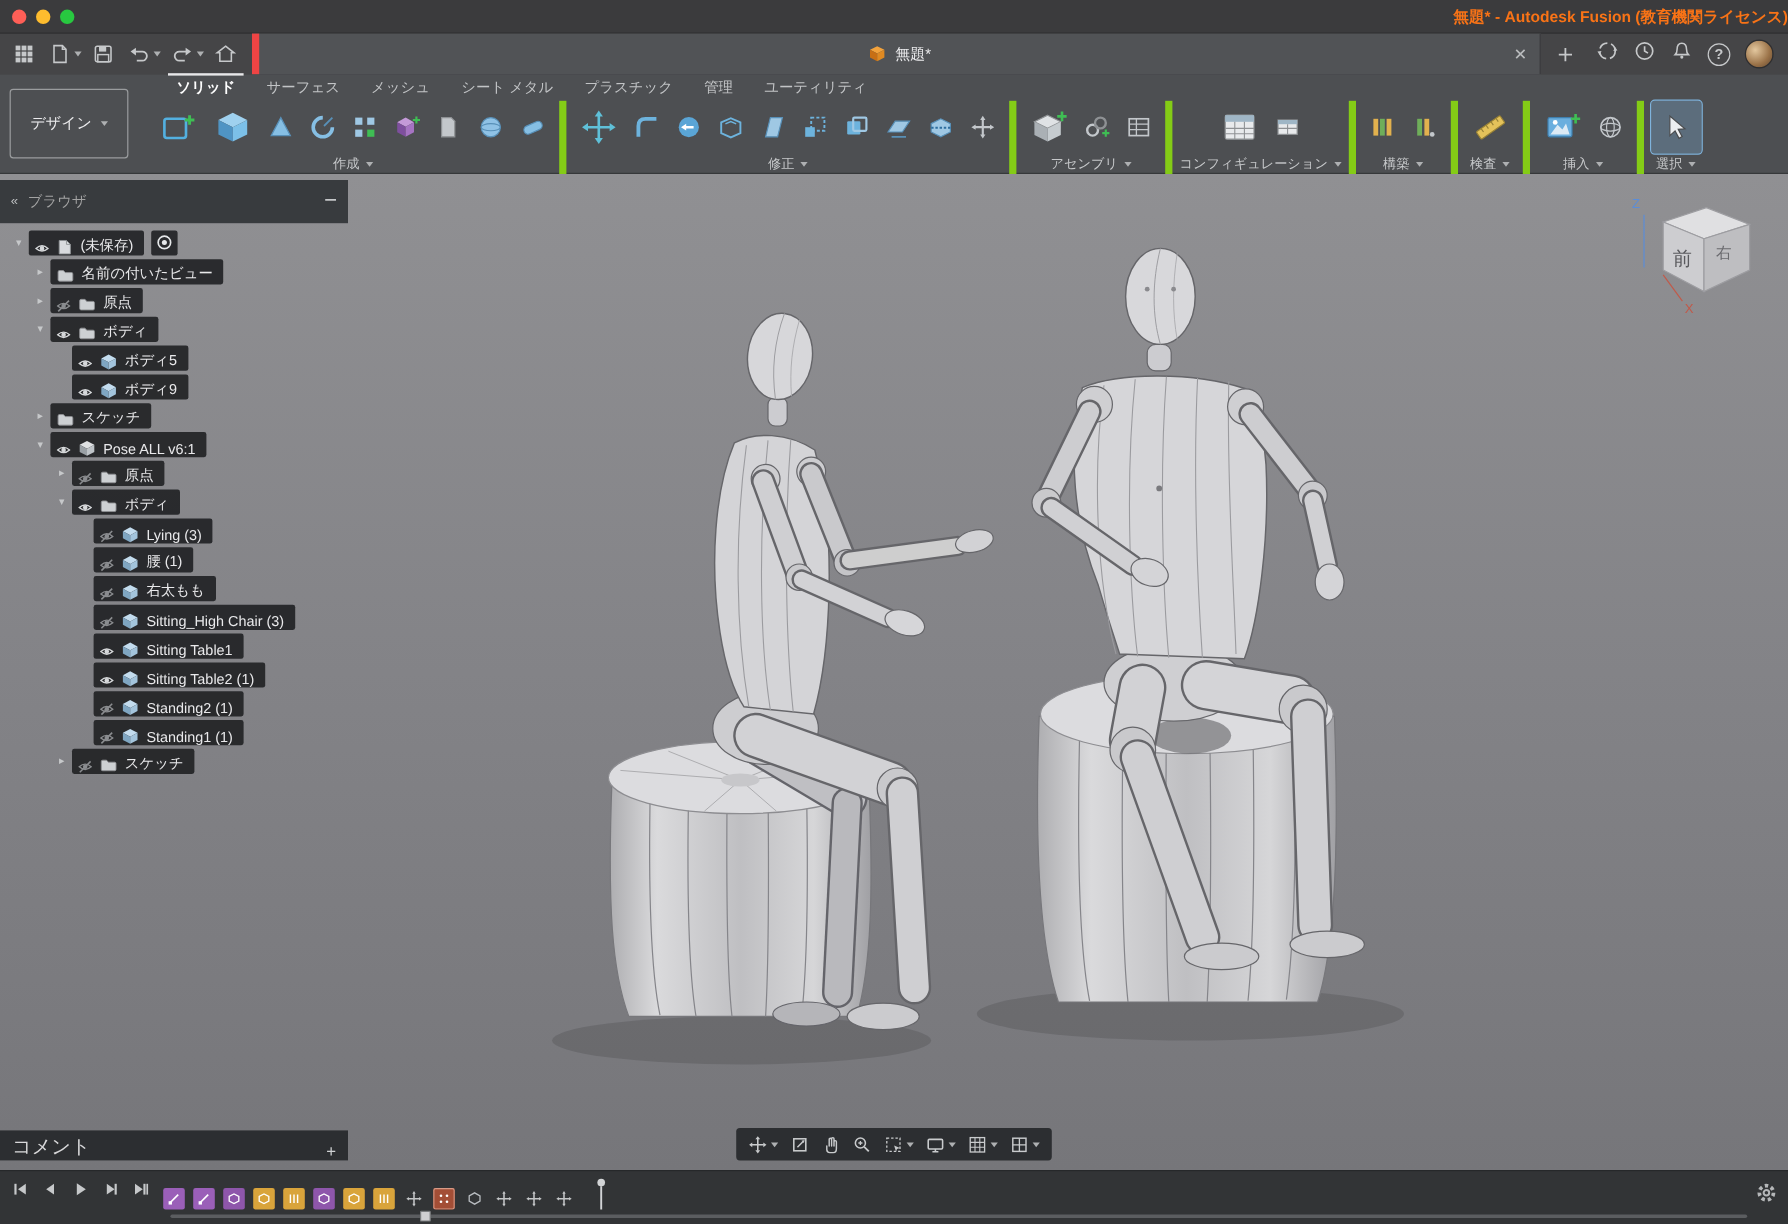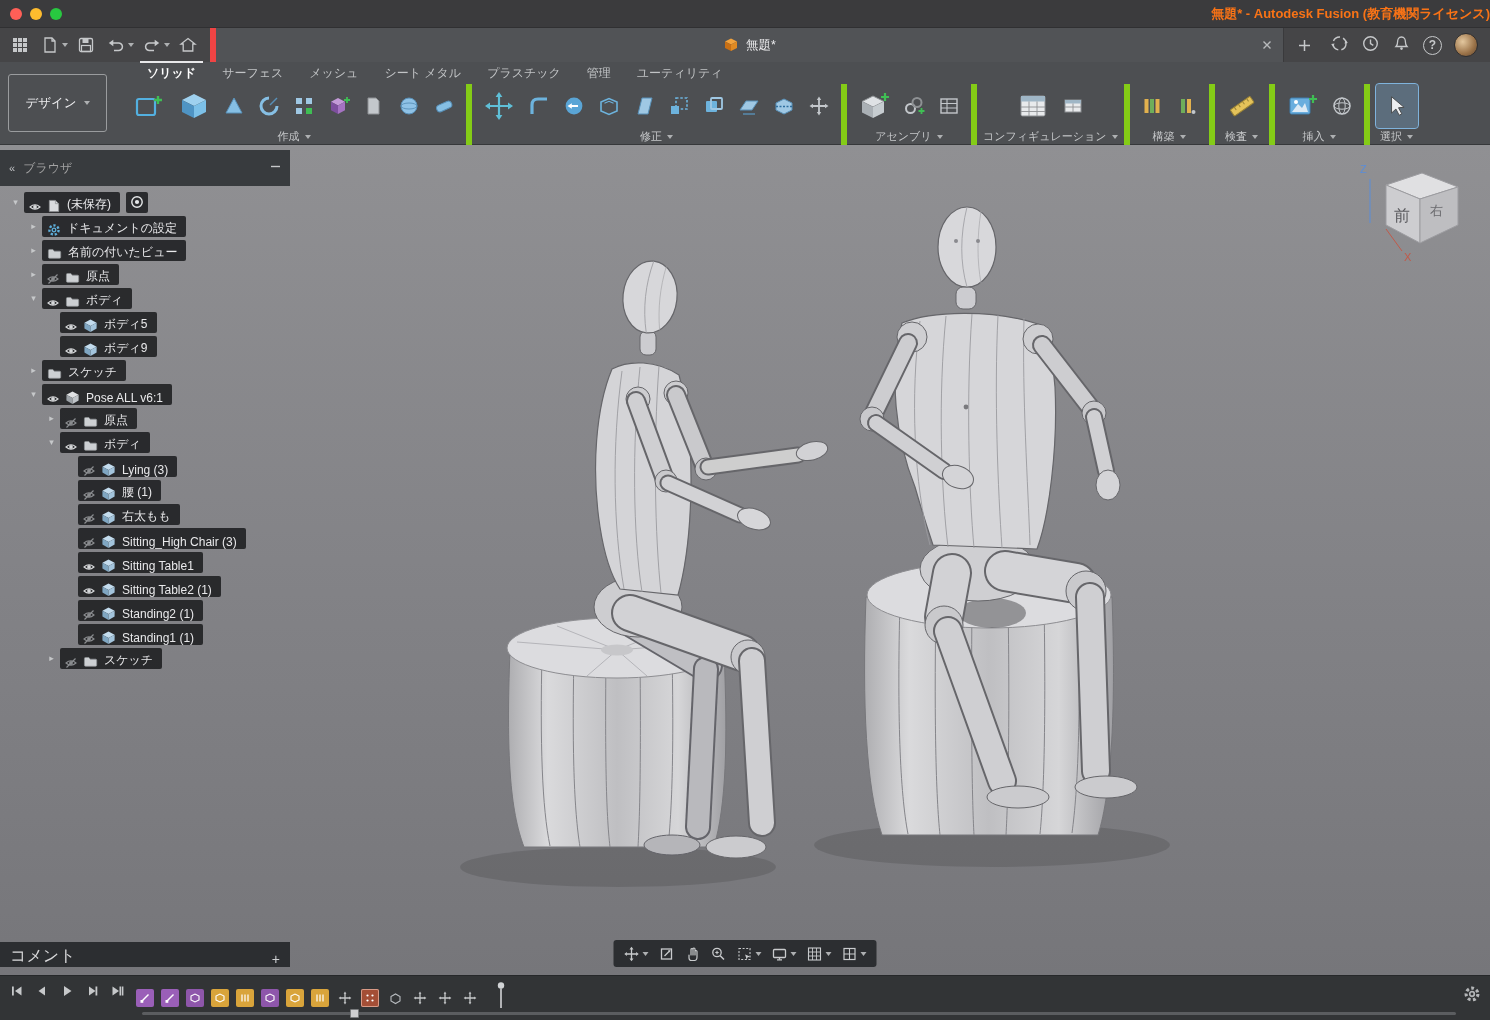--- a/index.html
+++ b/index.html
@@ -711,29 +711,20 @@
               </svg>
               <span>(未保存)</span>
             </span>
           <span class="recwrap">
               <svg class="ic14">
                 <use href="#i-rec"></use>
               </svg>
             </span>
         </div>
 
-        <div class="brow l1">
-          <span class="exp closed"></span>
-          <span class="chip">
-              <svg class="ic14 cblue">
-                <use href="#i-gear"></use>
-              </svg>
-              <span>ドキュメントの設定</span>
-            </span>
-        </div>
 
         <div class="brow l1">
           <span class="exp closed"></span>
           <span class="chip">
               <svg class="ic15">
                 <use href="#i-folder"></use>
               </svg>
               <span>名前の付いたビュー</span>
             </span>
         </div>

